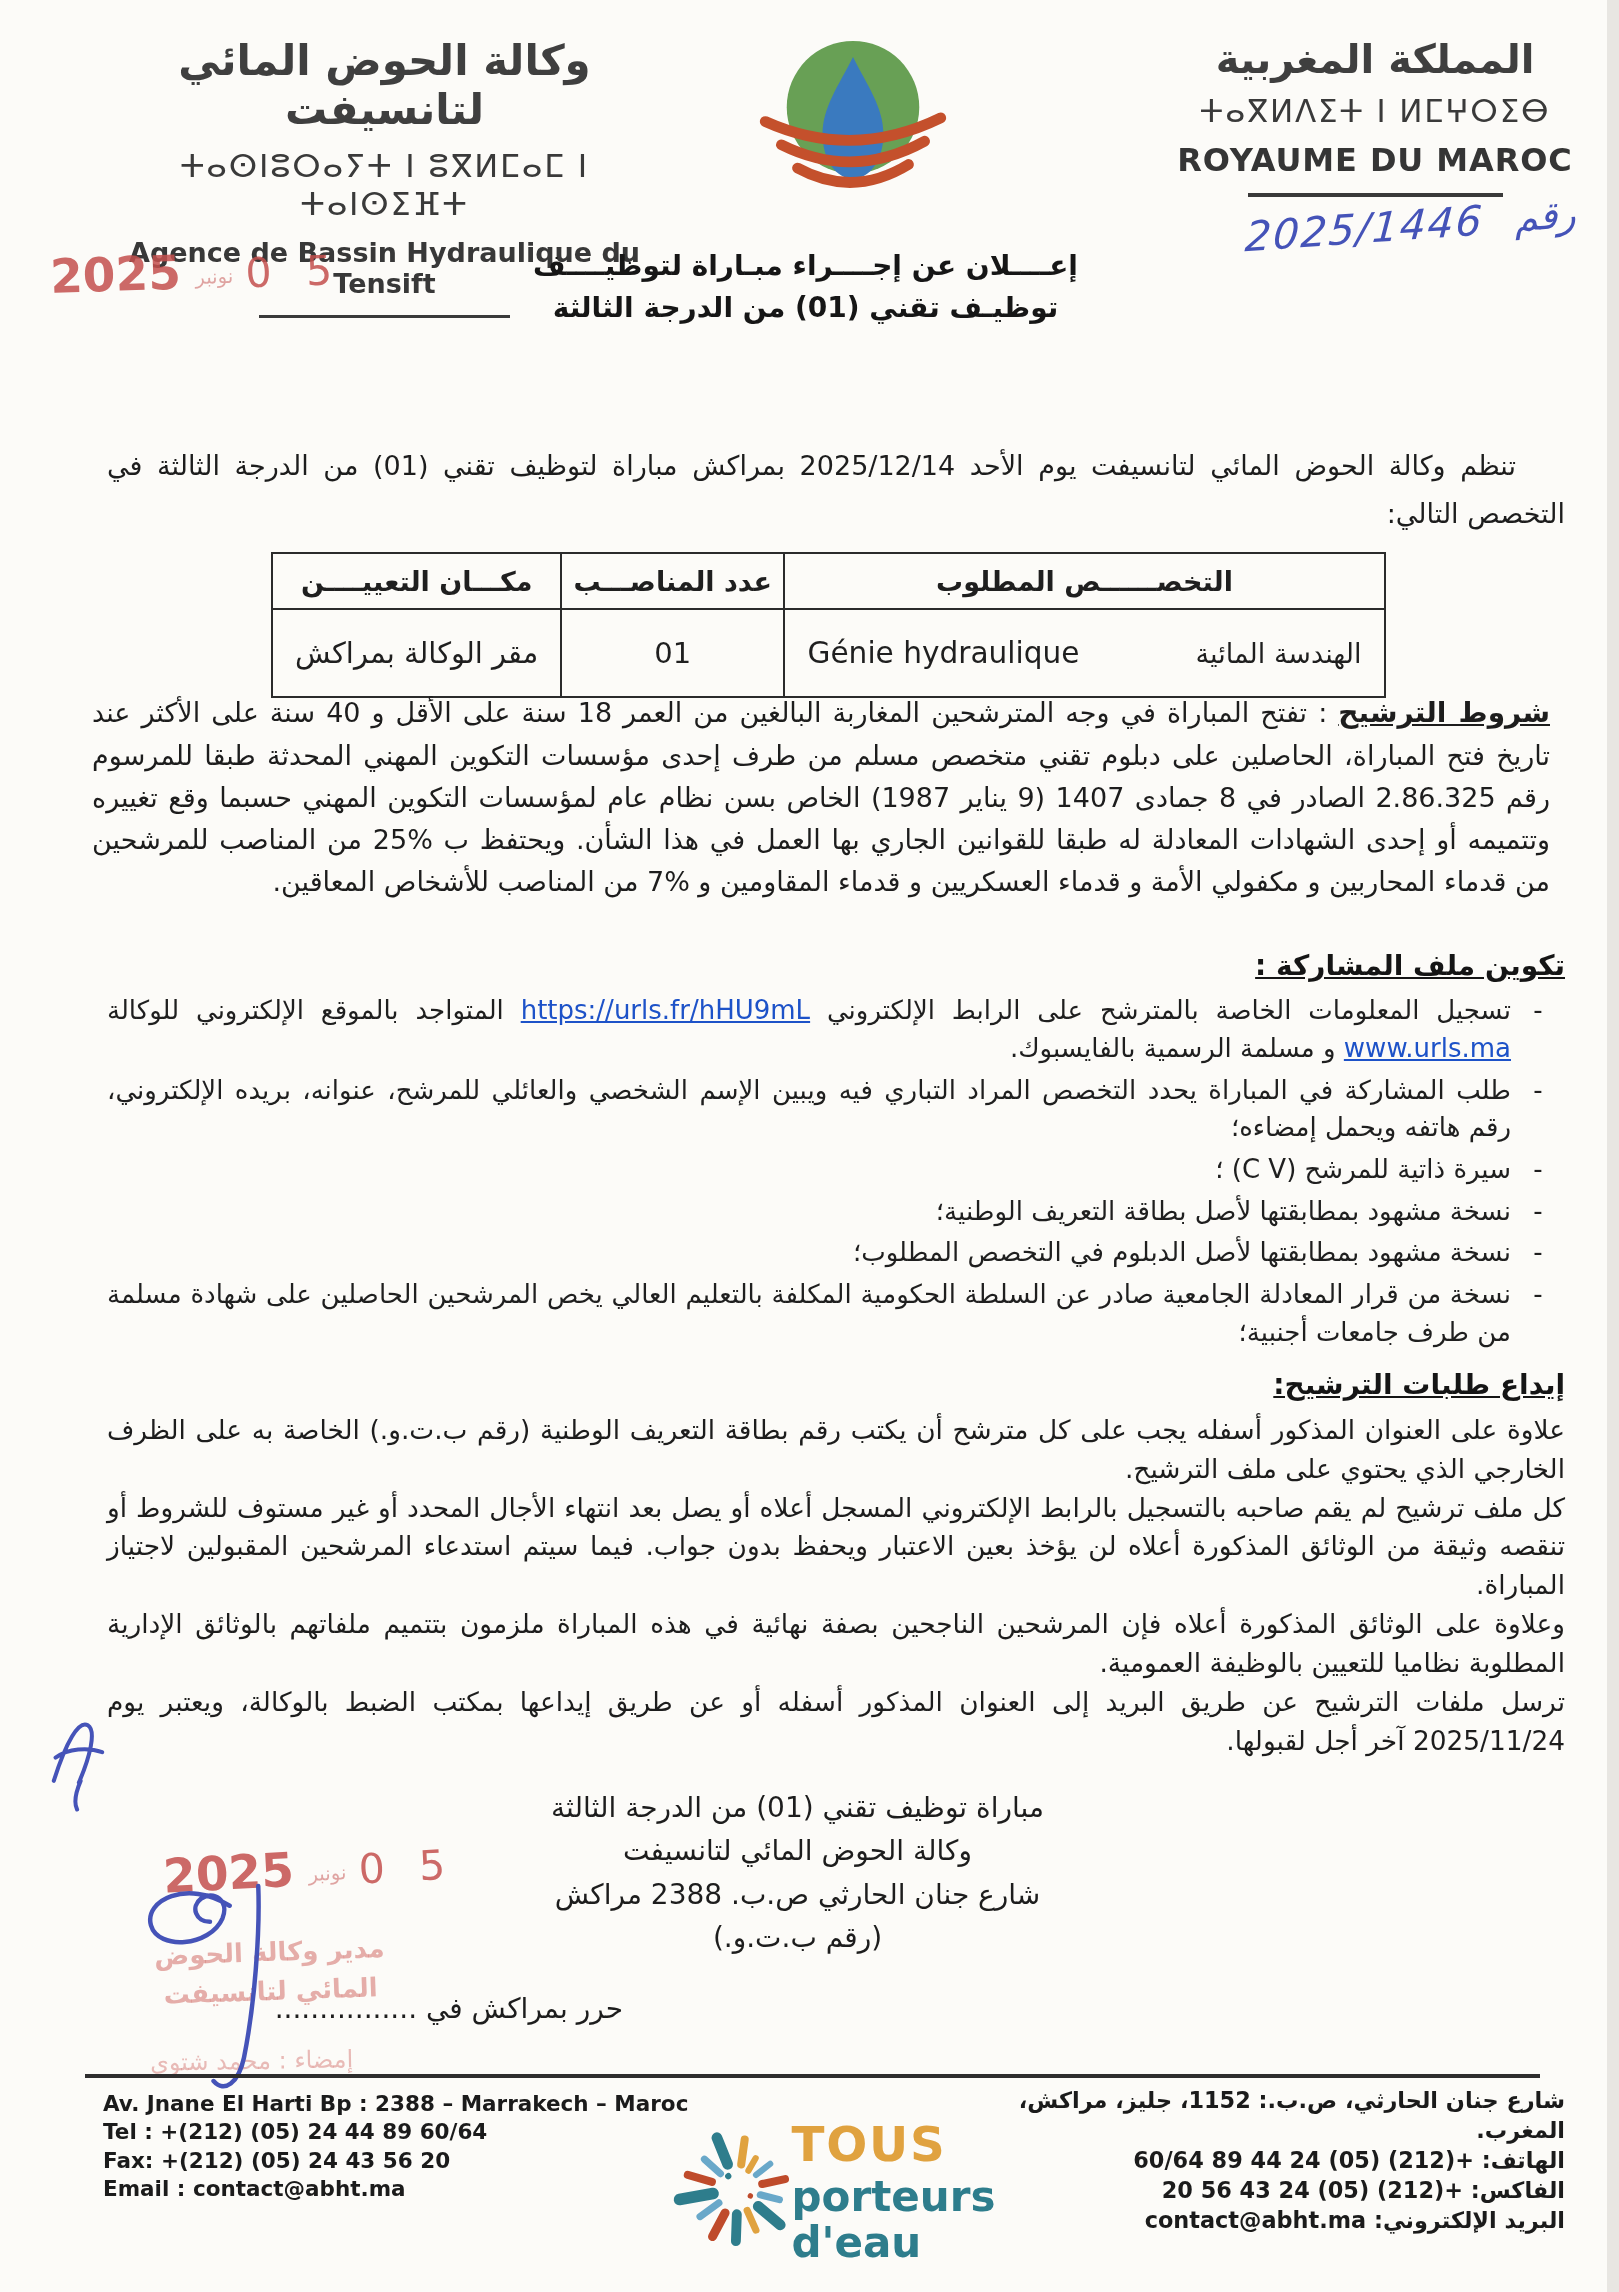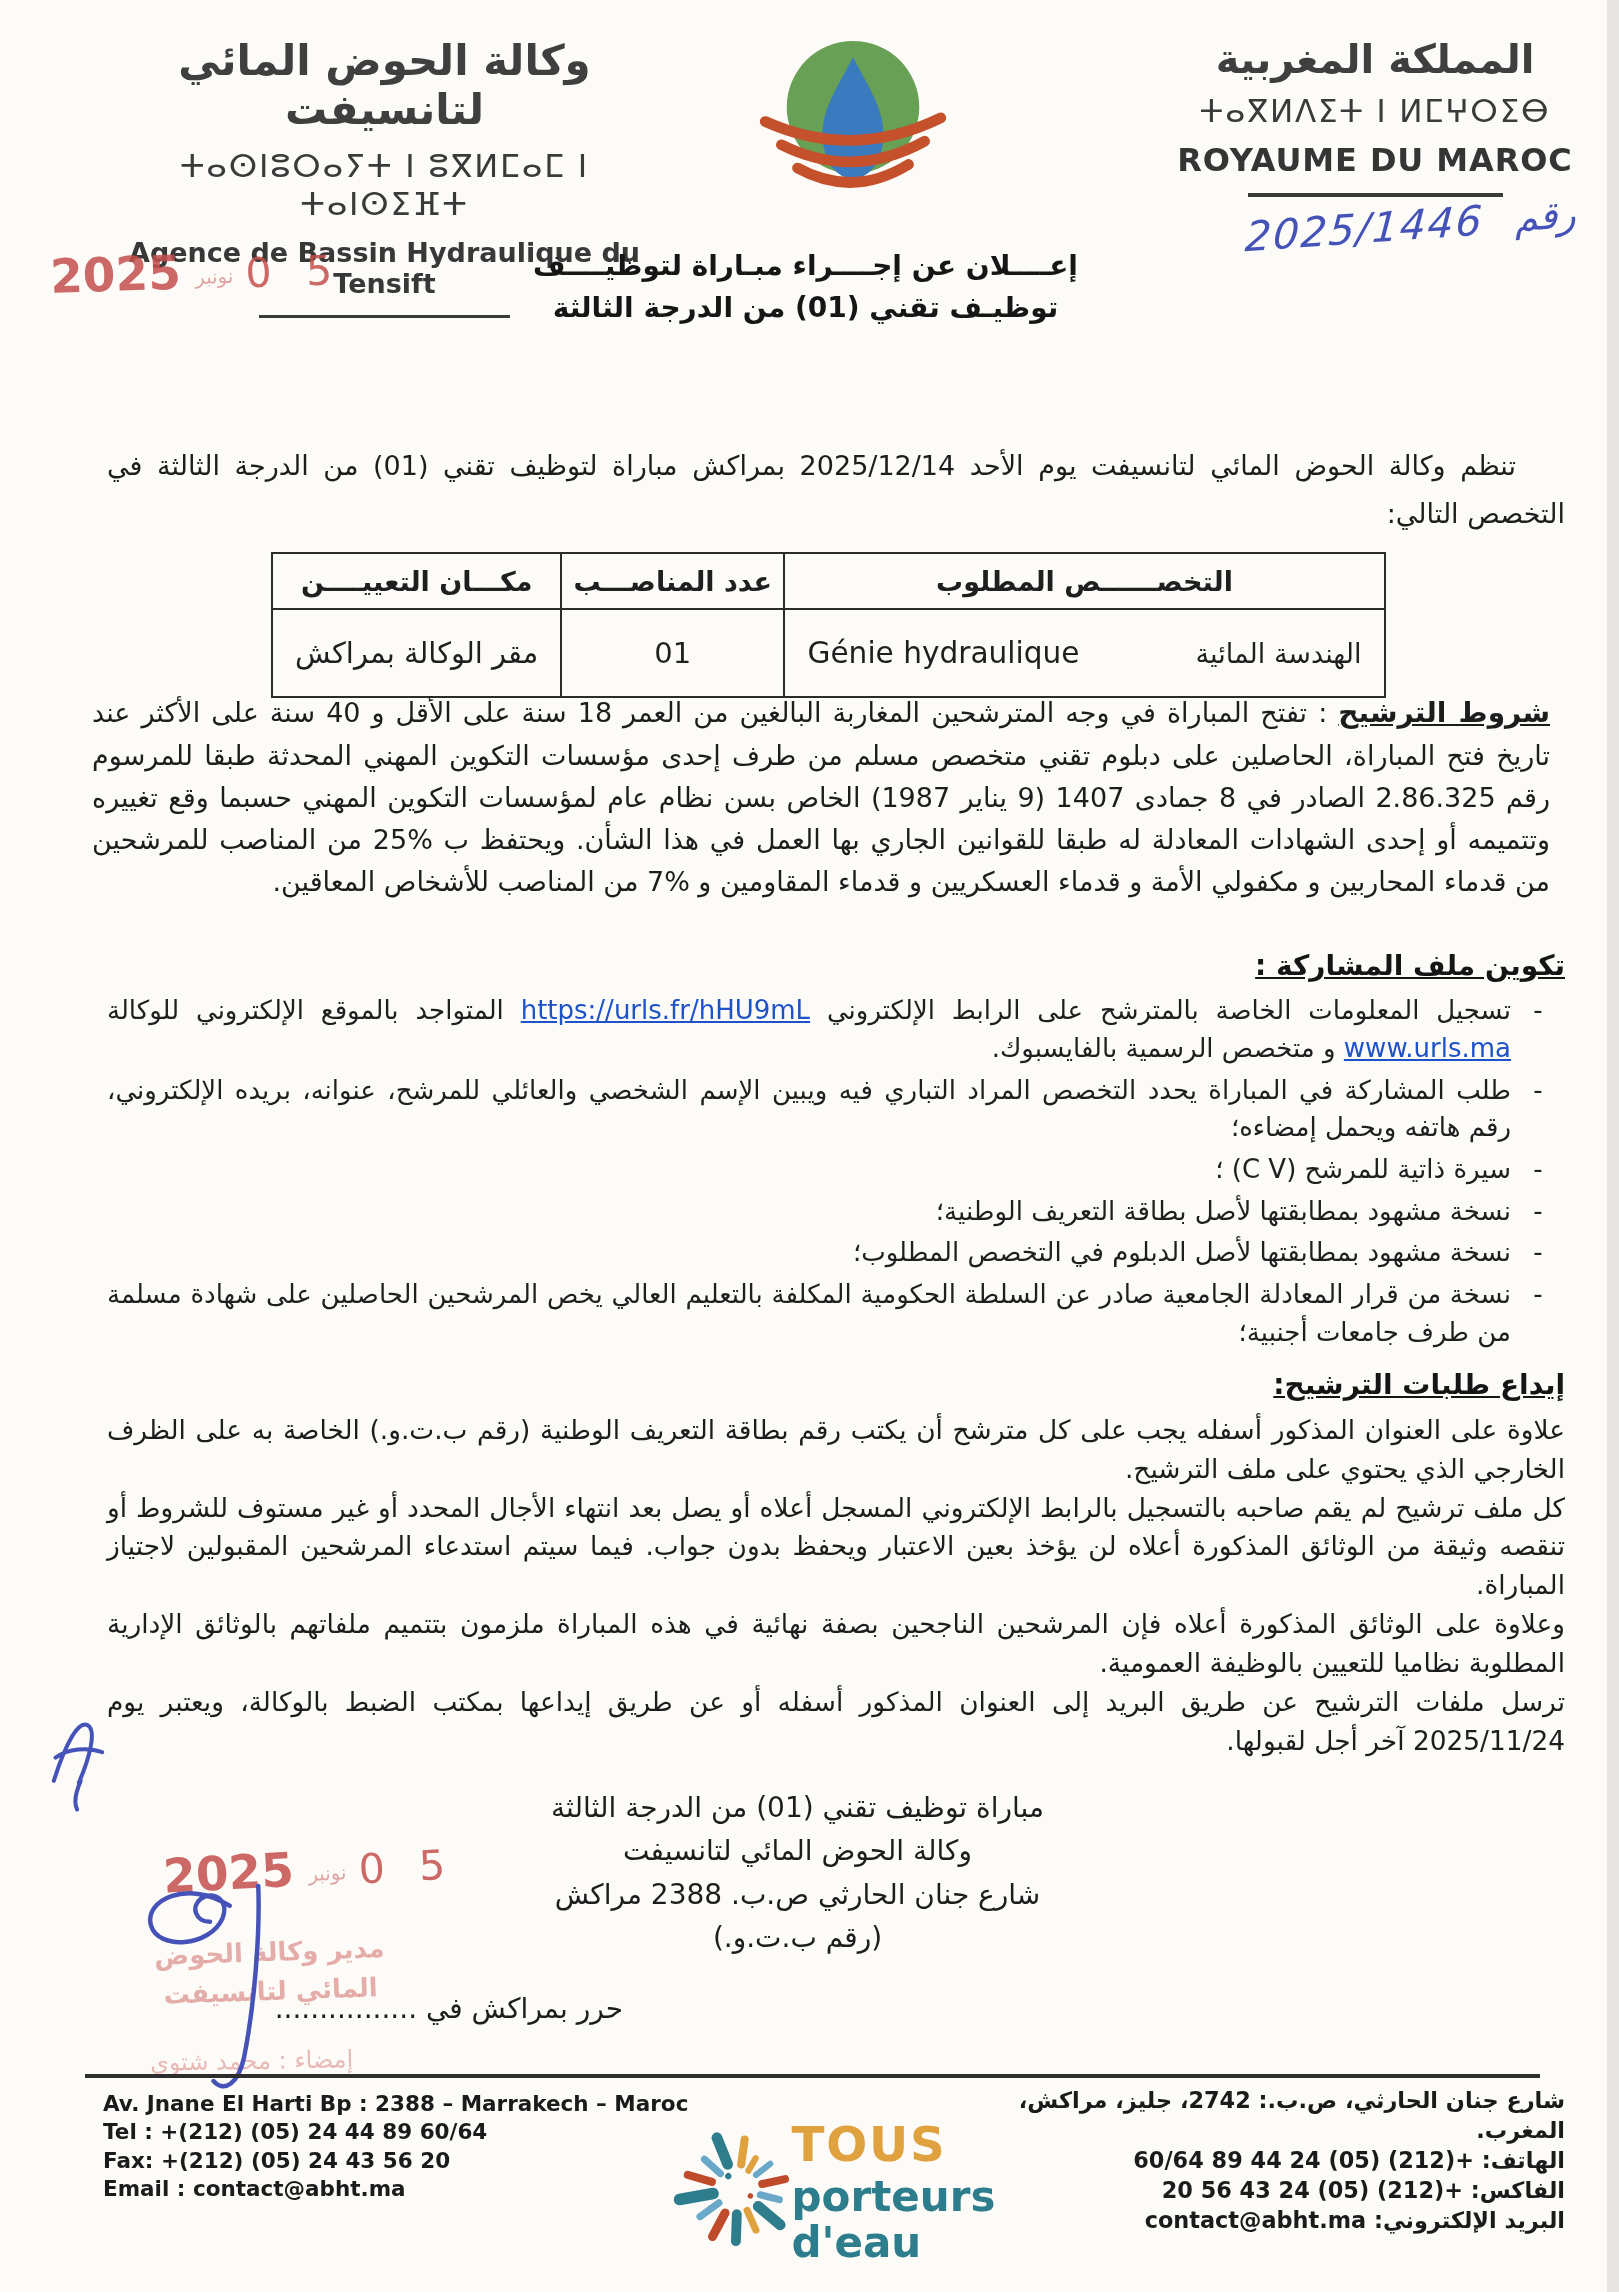--- a/index.html
+++ b/index.html
@@ -144,21 +144,21 @@
 
   <div class="abs rtl-block" id="conditions">
     <span class="lead-underline">شروط الترشيح</span><span> : تفتح المباراة في وجه المترشحين المغاربة البالغين من العمر 18 سنة على الأقل و 40 سنة على الأكثر عند تاريخ فتح المباراة، الحاصلين على دبلوم تقني متخصص مسلم من طرف إحدى مؤسسات التكوين المهني المحدثة طبقا للمرسوم رقم 2.86.325 الصادر في 8 جمادى 1407 (9 يناير 1987) الخاص بسن نظام عام لمؤسسات التكوين المهني حسبما وقع تغييره وتتميمه أو إحدى الشهادات المعادلة له طبقا للقوانين الجاري بها العمل في هذا الشأن. ويحتفظ ب %25 من المناصب للمرشحين من قدماء المحاربين و مكفولي الأمة و قدماء العسكريين و قدماء المقاومين و %7 من المناصب للأشخاص المعاقين.</span>
   </div>
 
   <div class="abs sec-heading" id="part-heading">تكوين ملف المشاركة :</div>
 
   <div class="abs" id="bullets">
     <div class="bullet">
       <span class="b-marker">-</span>
-      <span class="b-text"><span>تسجيل المعلومات الخاصة بالمترشح على الرابط الإلكتروني </span><a class="doc-link" href="#">https://urls.fr/hHU9mL</a><span> المتواجد بالموقع الإلكتروني للوكالة </span><a class="doc-link" href="#">www.urls.ma</a><span> و متخصص الرسمية بالفايسبوك.</span></span>
+      <span class="b-text"><span>تسجيل المعلومات الخاصة بالمترشح على الرابط الإلكتروني </span><a class="doc-link" href="#">https://urls.fr/hHU9mL</a><span> المتواجد بالموقع الإلكتروني للوكالة </span><a class="doc-link" href="#">www.urls.ma</a><span> و مسلمة الرسمية بالفايسبوك.</span></span>
     </div>
     <div class="bullet">
       <span class="b-marker">-</span>
       <span class="b-text">طلب المشاركة في المباراة يحدد التخصص المراد التباري فيه ويبين الإسم الشخصي والعائلي للمرشح، عنوانه، بريده الإلكتروني، رقم هاتفه ويحمل إمضاءه؛</span>
     </div>
     <div class="bullet">
       <span class="b-marker">-</span>
       <span class="b-text">سيرة ذاتية للمرشح (C V) ؛</span>
     </div>
     <div class="bullet">
@@ -246,20 +246,20 @@
         <circle cx="0" cy="-18" r="3.5" fill="#2e7d8c" stroke="none" transform="rotate(-36)"></circle>
         <circle cx="0" cy="-16" r="3" fill="#bf4b2b" stroke="none" transform="rotate(118)"></circle>
       </g>
       <text x="158" y="72" font-family="DejaVu Sans, sans-serif" font-size="54" font-weight="bold" fill="#e0a23f" letter-spacing="2">TOUS</text>
       <text x="158" y="128" font-family="DejaVu Sans, sans-serif" font-size="47" font-weight="bold" fill="#2e7d8c">porteurs</text>
       <text x="158" y="180" font-family="DejaVu Sans, sans-serif" font-size="47" font-weight="bold" fill="#2e7d8c">d'eau</text>
     </svg>
   </div>
 
   <div class="abs" id="foot-right">
-    <div>شارع جنان الحارثي، ص.ب.: 2742،  جليز، مراكش، المغرب.</div>
+    <div>شارع جنان الحارثي، ص.ب.: 1152،  جليز، مراكش، المغرب.</div>
     <div>الهاتف: +(212) (05) 24 44 89 60/64</div>
     <div>الفاكس: +(212) (05) 24 43 56 20</div>
     <div>البريد الإلكتروني: contact@abht.ma</div>
   </div>
 
 </div>
 
 
 </body></html>

